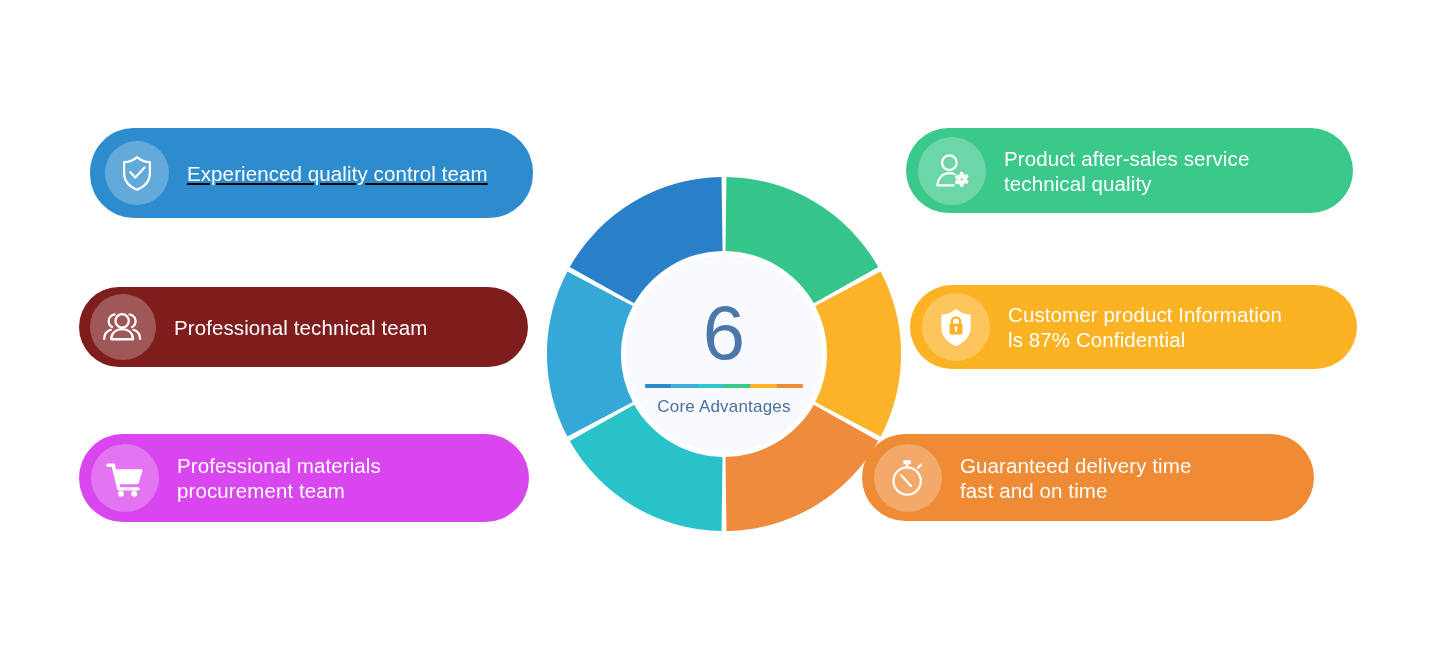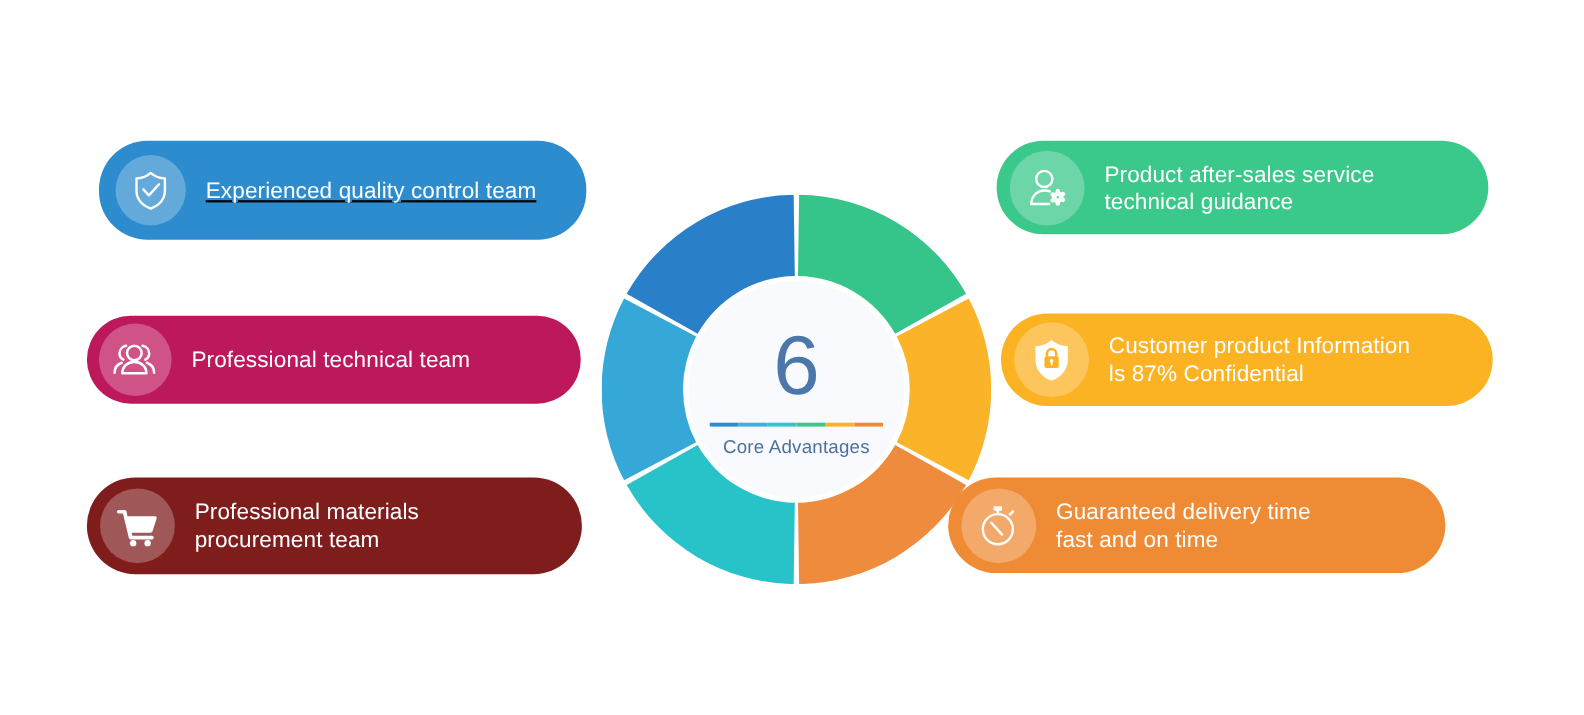--- a/index.html
+++ b/index.html
@@ -43,22 +43,22 @@
     line-height: 1.22;
     letter-spacing: 0.1px;
     white-space: pre-line;
     font-weight: 400;
   }
   .pill.left .pill-text  { margin-left: 18px; }
   .pill.right .pill-text { margin-left: 18px; }
 
   
   #pill-qc       { left: 90px;  top: 128px; width: 443px; height: 90px;  background: #2d8ccd; text-decoration: underline; }
-  #pill-tech     { left: 79px;  top: 287px; width: 449px; height: 80px;  background: #be185d; }
-  #pill-proc     { left: 79px;  top: 434px; width: 450px; height: 88px;  background: #7f1d1d; }
+  #pill-tech     { left: 79px;  top: 287px; width: 449px; height: 80px;  background: #7f1d1d; }
+  #pill-proc     { left: 79px;  top: 434px; width: 450px; height: 88px;  background: #d946ef; }
   #pill-after    { left: 906px; top: 128px; width: 447px; height: 85px;  background: #3ac88b; }
   #pill-conf     { left: 910px; top: 285px; width: 447px; height: 84px;  background: #fbb324; }
   #pill-deliver  { left: 862px; top: 434px; width: 452px; height: 87px;  background: #ef8b35; }
 
   
   .pill-icon-wrap { background: rgba(255,255,255,0.26); }
   #pill-qc      .pill-icon-wrap { width: 64px; height: 64px; margin-left: 15px; }
   #pill-tech    .pill-icon-wrap { width: 66px; height: 66px; margin-left: 11px; }
   #pill-proc    .pill-icon-wrap { width: 68px; height: 68px; margin-left: 12px; }
   #pill-after   .pill-icon-wrap { width: 68px; height: 68px; margin-left: 12px; }
@@ -188,21 +188,21 @@
     <div class="pill-icon-wrap">
       <svg width="42" height="42" viewBox="0 0 48 48" fill="none" stroke="#ffffff" stroke-width="2.5" stroke-linecap="round" stroke-linejoin="round">
         <circle cx="21" cy="14.5" r="8.4"></circle>
         <path d="M7.5 40.5 C7.5 32.2 13.6 26.5 21.5 26.5 C23.4 26.5 25.2 26.8 26.8 27.4"></path>
         <path d="M7.5 40.5 H26"></path>
         <path d="M34.2 26.2 l1.6 0 0.55 2.5 a6.4 6.4 0 0 1 1.9 1.1 l2.45 -0.8 0.8 1.4 -1.9 1.7 a6.4 6.4 0 0 1 0 2.2 l1.9 1.7 -0.8 1.4 -2.45 -0.8 a6.4 6.4 0 0 1 -1.9 1.1 L35.8 40.7 h-1.6 l-0.55 -2.5 a6.4 6.4 0 0 1 -1.9 -1.1 l-2.45 0.8 -0.8 -1.4 1.9 -1.7 a6.4 6.4 0 0 1 0 -2.2 l-1.9 -1.7 0.8 -1.4 2.45 0.8 a6.4 6.4 0 0 1 1.9 -1.1 Z"></path>
         <circle cx="35" cy="33.5" r="2.6"></circle>
       </svg>
     </div>
     <div class="pill-text">Product after-sales service
-technical  guidance</div>
+technical  quality</div>
   </div>
 
   <div class="pill right" id="pill-conf">
     <div class="pill-icon-wrap">
       <svg width="42" height="42" viewBox="0 0 48 48">
         <path d="M24 3.2 C18.7 8.2 12.2 9.9 7.2 9.9 L7.2 24.2 C7.2 34.4 14.2 42.1 24 45.8 C33.8 42.1 40.8 34.4 40.8 24.2 L40.8 9.9 C35.8 9.9 29.3 8.2 24 3.2 Z" fill="#ffffff"></path>
         <path d="M19.2 20.6 v-2.9 a4.8 4.8 0 0 1 9.6 0 v2.9" fill="none" stroke="#fbb324" stroke-width="2.6"></path>
         <rect x="16.6" y="20.4" width="14.8" height="12.2" rx="1.7" fill="#fbb324"></rect>
         <circle cx="24" cy="25.1" r="1.9" fill="#ffffff"></circle>
         <rect x="23.1" y="25.6" width="1.8" height="4.4" rx="0.9" fill="#ffffff"></rect>

